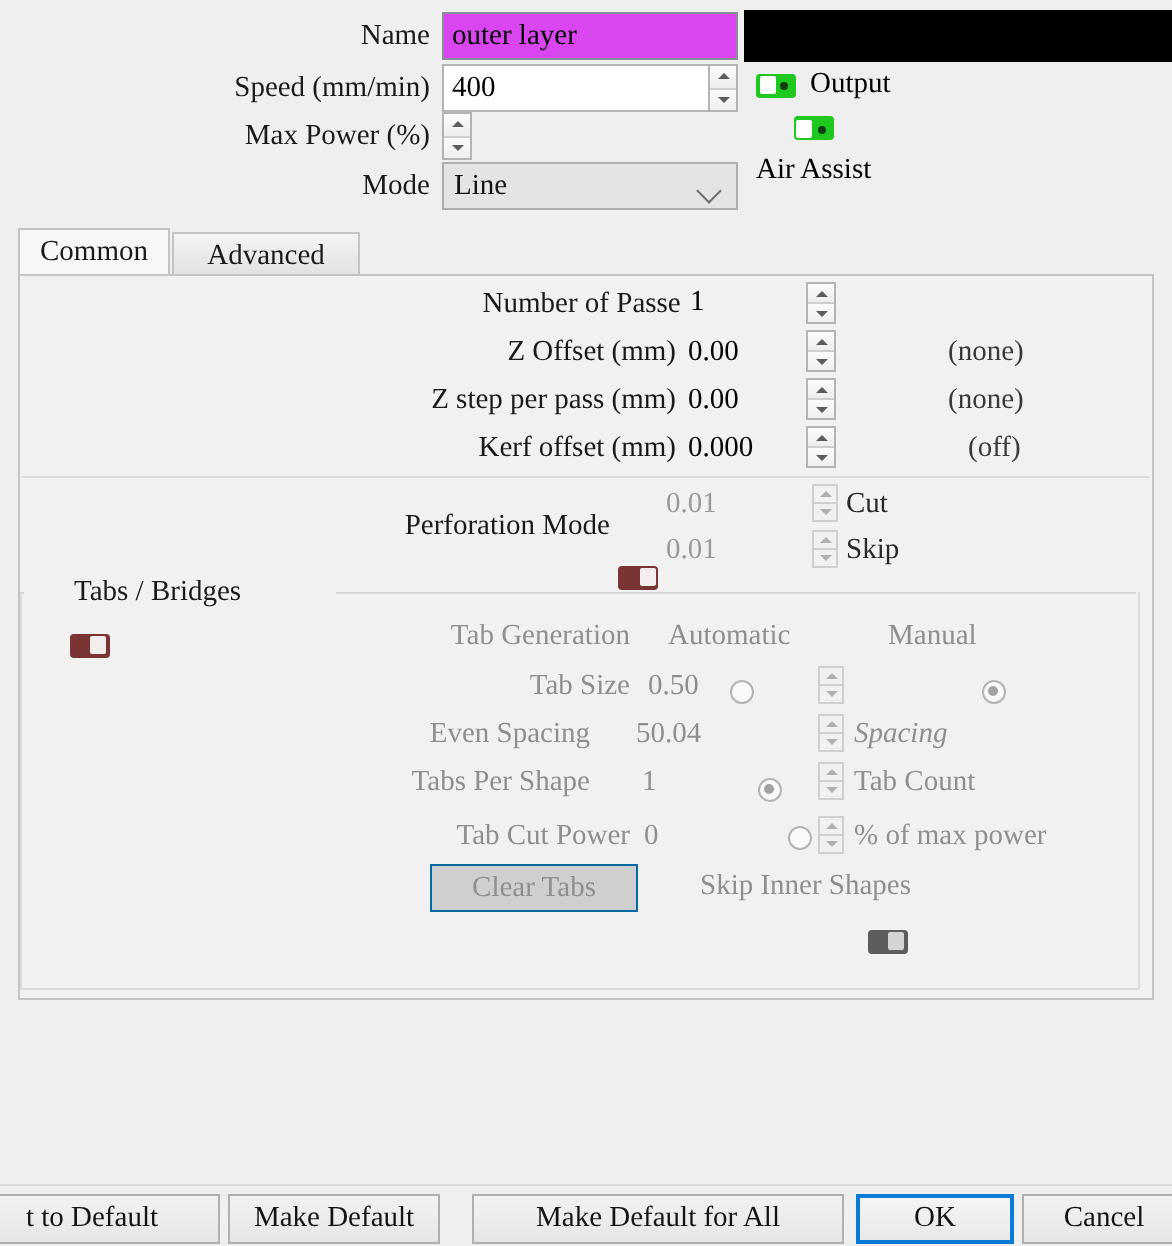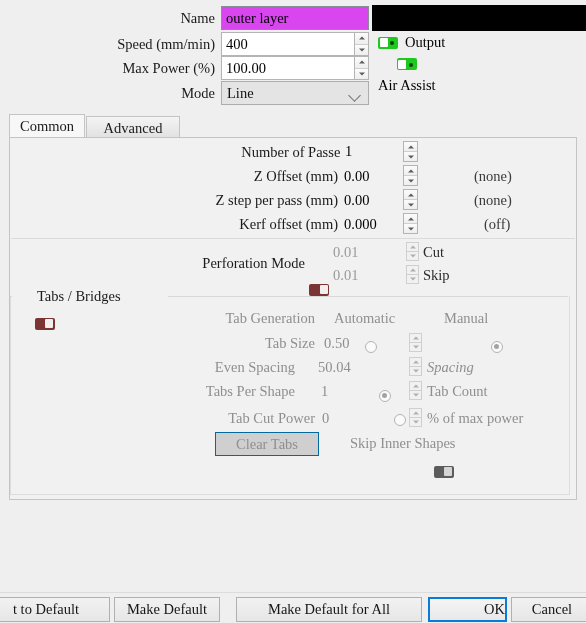--- a/index.html
+++ b/index.html
@@ -228,21 +228,20 @@
 </div>
 <div class="abs" style="left:378px;top:34px;display:flex;align-items:center;gap:7px;">
   <span class="toggle on">
       <span class="knob"></span>
     </span>
   <span>Output</span>
 </div>
 
 <div class="abs lbl" style="left:60px;top:60px;width:155px;">Max Power (%)</div>
 <div class="abs" style="left:221px;top:56px;width:148px;height:24px;display:flex;">
-  <div class="spinbox" style="flex:1;">100.00</div>
   <div class="spinner">
     <div class="half up"></div>
     <div class="half down"></div>
   </div>
 </div>
 <div class="abs" style="left:378px;top:58px;display:flex;align-items:center;gap:7px;flex-direction:column;">
   <span class="toggle on">
       <span class="knob"></span>
     </span>
   <span>Air Assist</span>
@@ -383,21 +382,21 @@
 
 <div class="abs btn" style="left:-18px;top:597px;width:128px;height:25px;">
   <span>t to Default</span>
 </div>
 <div class="abs btn" style="left:114px;top:597px;width:106px;height:25px;">
   <span>Make Default</span>
 </div>
 <div class="abs btn" style="left:236px;top:597px;width:186px;height:25px;">
   <span>Make Default for All</span>
 </div>
-<div class="abs btn default" style="left:428px;top:597px;width:79px;height:25px;text-align:right;">
+<div class="abs btn default" style="left:428px;top:597px;width:79px;height:25px;">
   <span>OK</span>
 </div>
 <div class="abs btn" style="left:511px;top:597px;width:82px;height:25px;">
   <span>Cancel</span>
 </div>
 
 
 
 
 </body></html>

